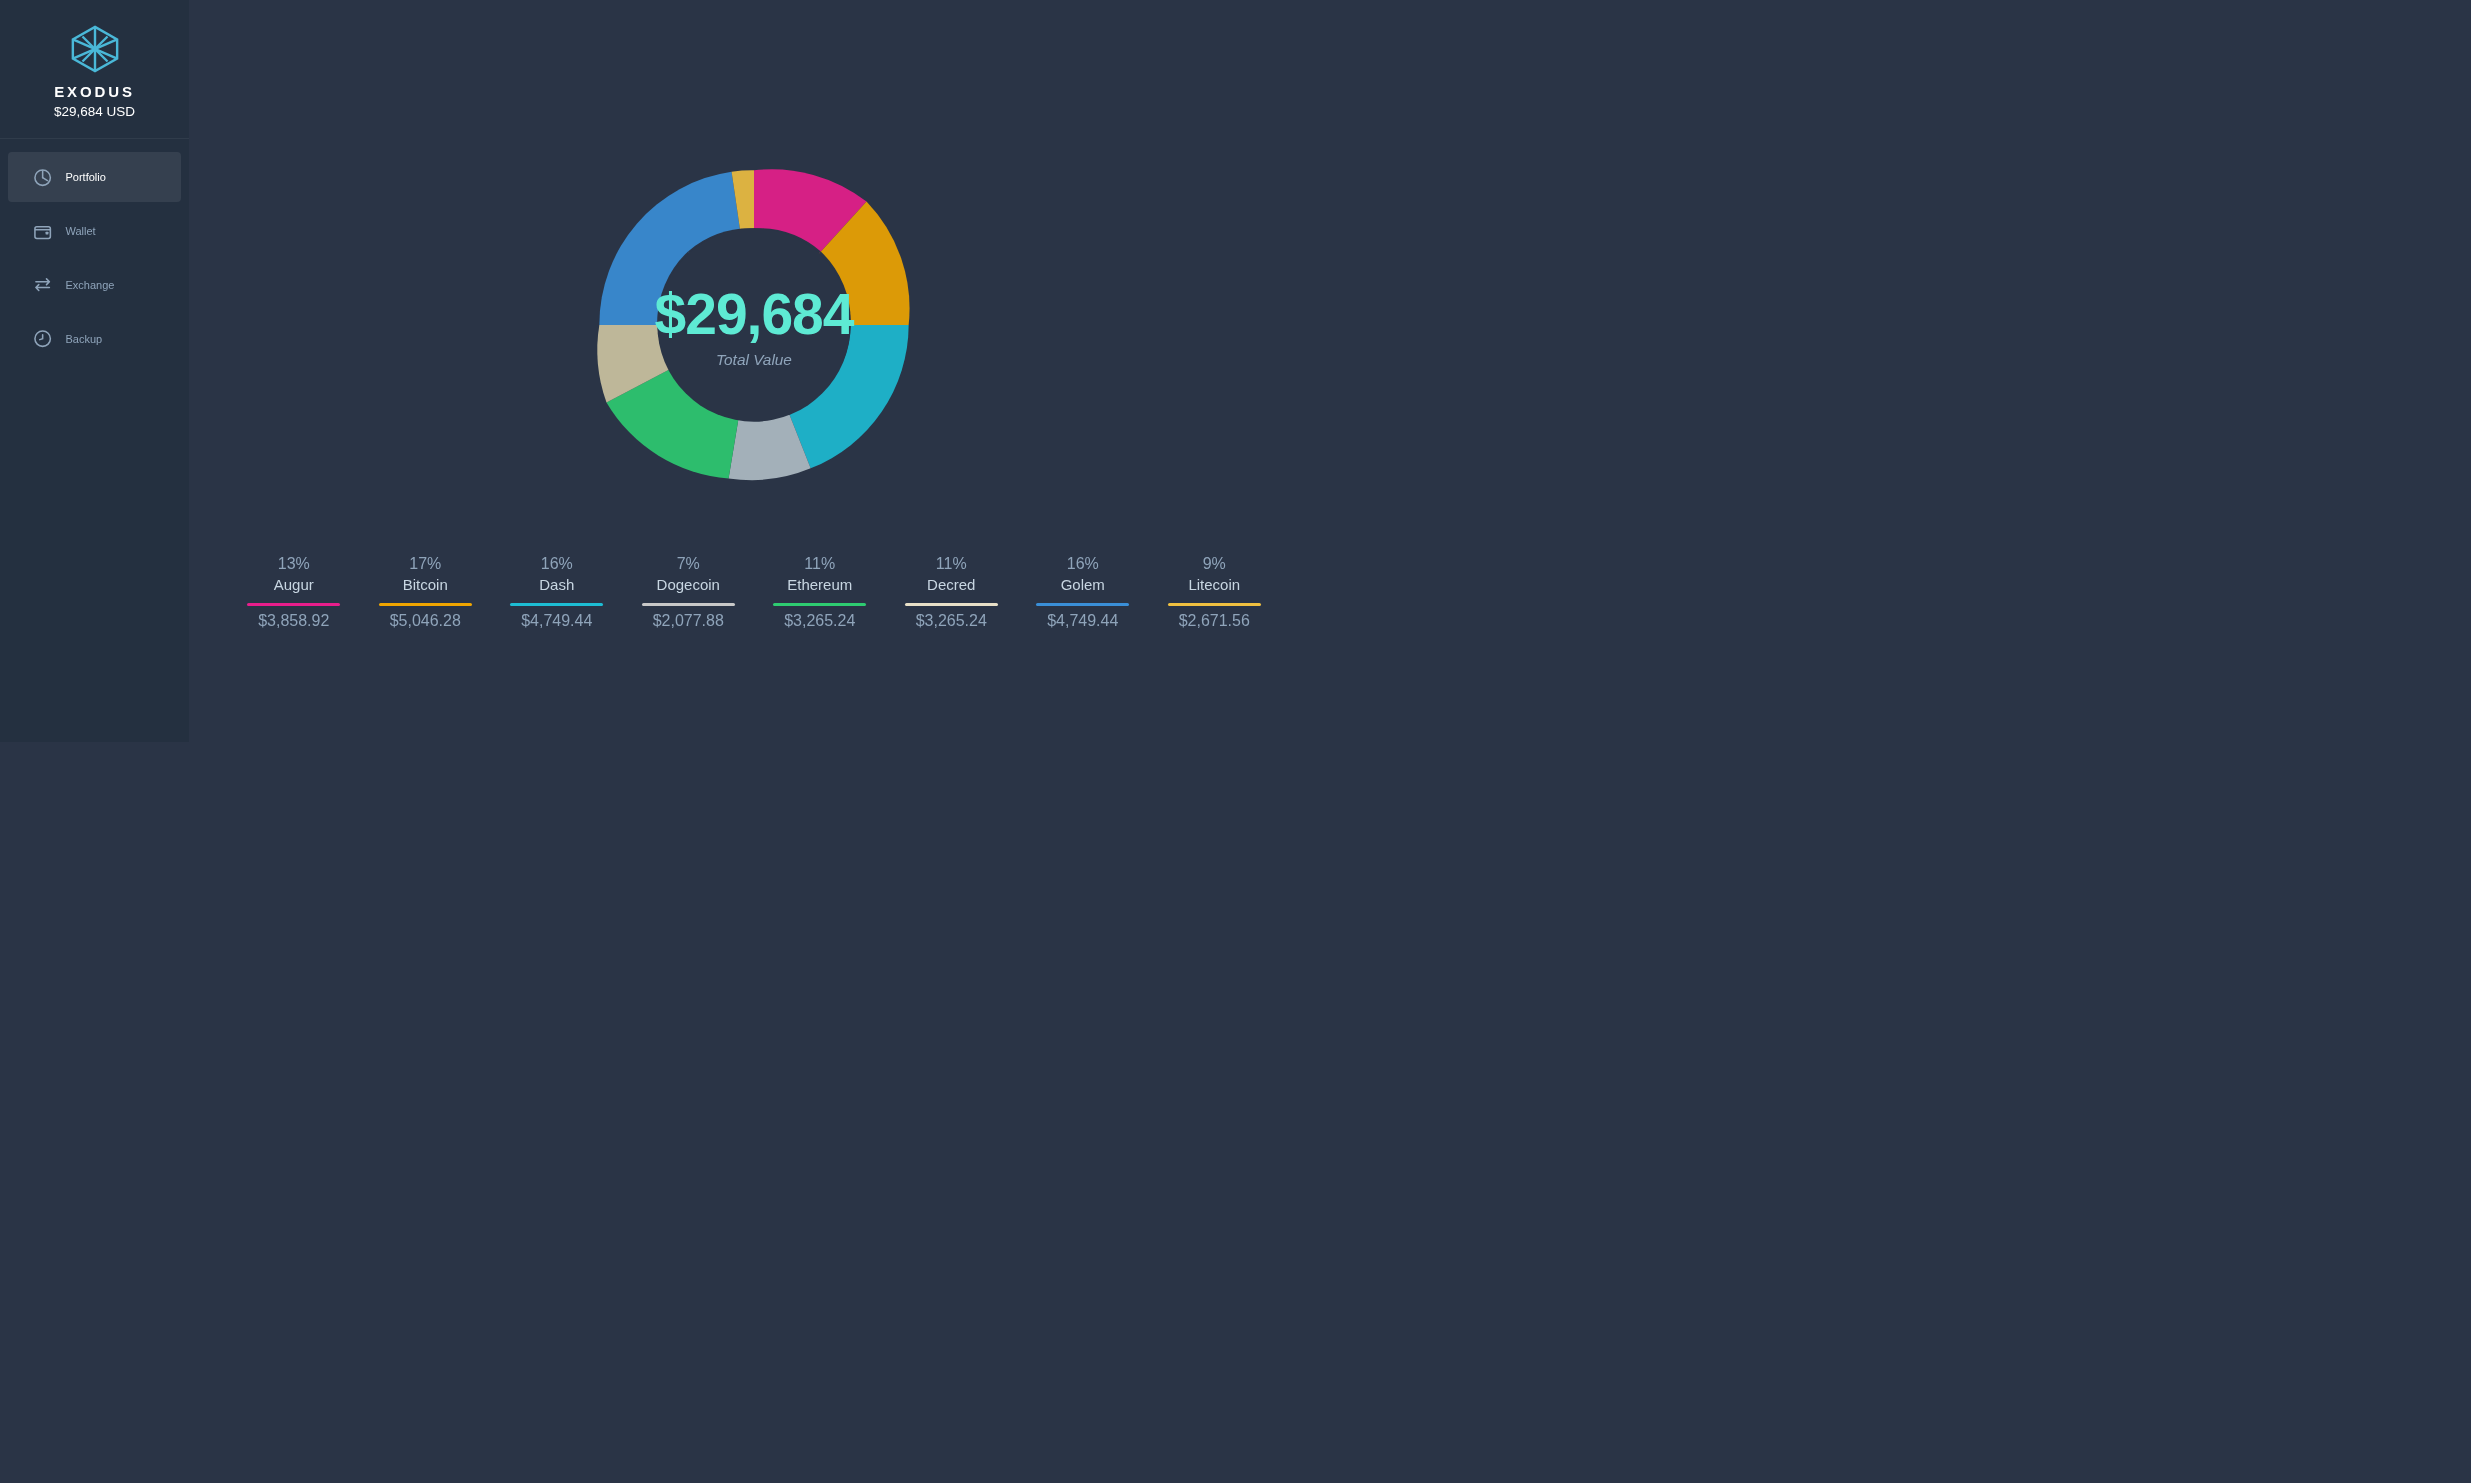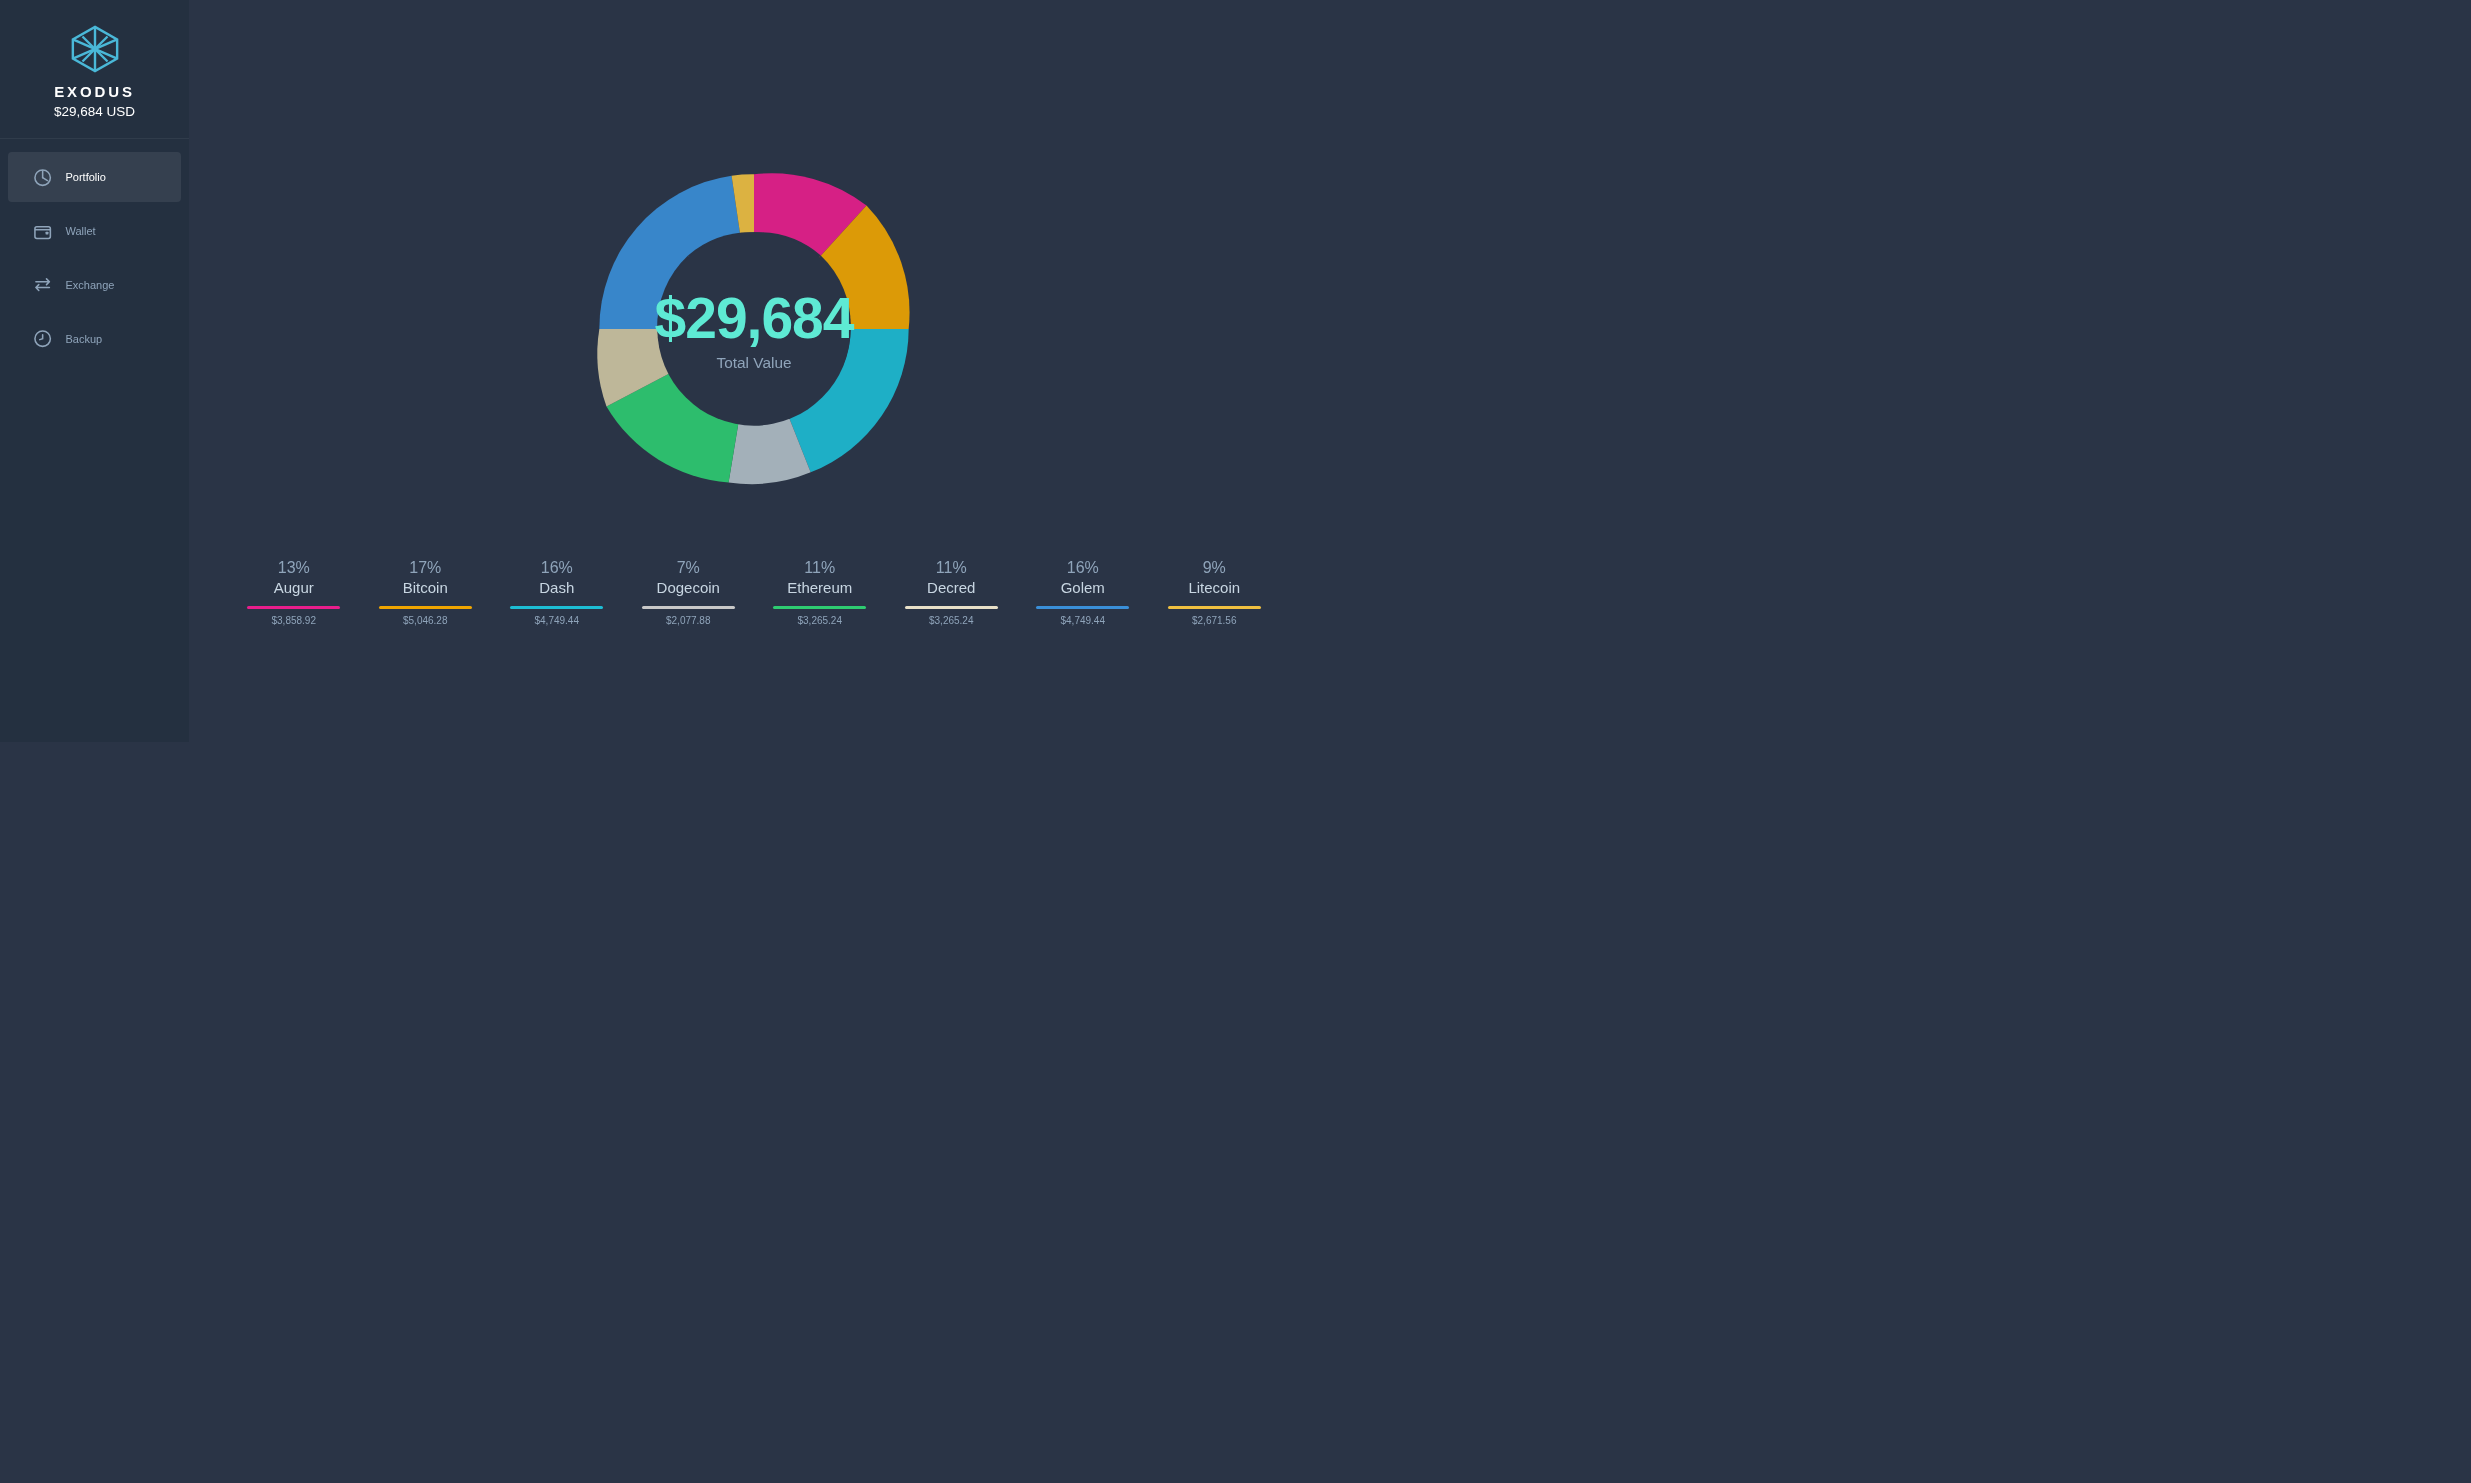--- a/index.html
+++ b/index.html
@@ -118,20 +118,21 @@
       color: #5eead4;
       font-size: 57px;
       font-weight: 700;
       letter-spacing: -1px;
     }
 
     .chart-center-label {
       color: #8fa4ba;
       font-size: 15.4px;
       margin-top: 3.9px;
+      font-style: italic;
     }
 
     
     .legend {
       display: flex;
       flex-direction: row;
       justify-content: center;
       align-items: flex-start;
       gap: 0;
       margin-top: 27px;
@@ -161,21 +162,21 @@
 
     .legend-bar {
       height: 2.9px;
       width: 80%;
       border-radius: 1.9px;
       margin-bottom: 5.8px;
     }
 
     .legend-value {
       color: #8fa4ba;
-      font-size: 10px;
+      font-size: 16px;
     }
   </style>
 </head>
 <body>
 
 <aside class="sidebar">
   <div class="sidebar-header">
 
     <svg class="logo-icon" viewBox="0 0 54 54" fill="none" xmlns="http://www.w3.org/2000/svg">
       <polygon points="27,4 50,17 50,37 27,50 4,37 4,17" fill="none" stroke="#4ab8d8" stroke-width="2.5"></polygon>

